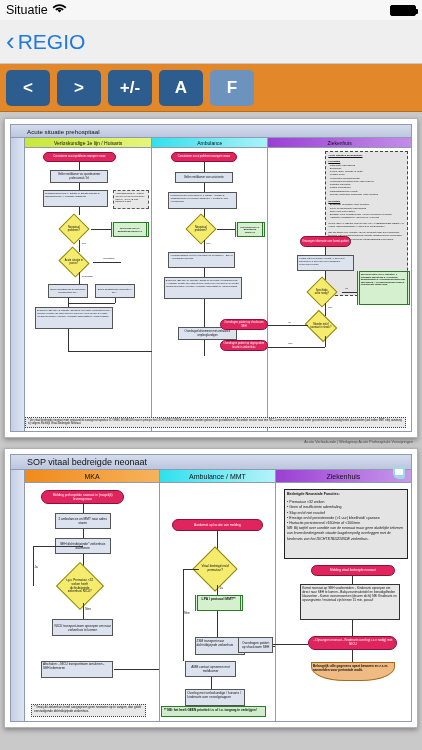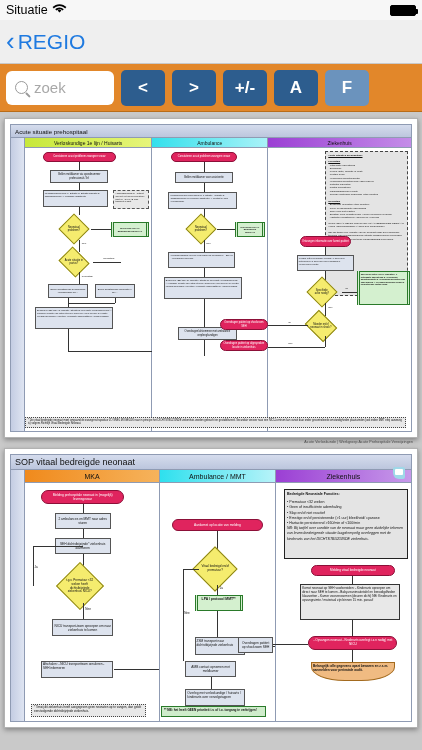--- a/index.html
+++ b/index.html
@@ -71,21 +71,21 @@
   .pg-inner { position:absolute; inset:5px; }
 
   .credit { position:absolute; right:4px; top:-9px; font-size:3.6px;
             color:#444; letter-spacing:.1px; }
 
   
   .frame { position:absolute; inset:0; border:1px solid #8f9bb3; }
   .frame-title {
     height:13px; background:linear-gradient(#d5dced,#bcc6dd);
     border-bottom:1px solid #8f9bb3; display:flex; align-items:center;
-    padding-left:4px; font-size:6.2px; color:#111;
+    padding-left:16px; font-size:6.2px; color:#111;
   }
   .frame-title.big { height:15px; font-size:9px; }
 
   .lane-strip { position:absolute; left:0; right:0; display:flex; }
   .side-col { width:14px; background:linear-gradient(90deg,#c4cde3,#dfe5f2);
               border-right:1px solid #8f9bb3; }
   .lanes { flex:1; display:flex; }
   .lane { border-right:1px solid #8f9bb3; position:relative; }
   .lane:last-child { border-right:none; }
   .lane-hdr { height:10px; display:flex; align-items:center; justify-content:center;
@@ -156,24 +156,20 @@
 </div>
 
 <div class="navbar">
   <div class="back-btn">
     <span class="chev">‹</span>
     <span>REGIO</span>
   </div>
 </div>
 
 <div class="toolbar">
-  <div class="searchbox">
-    <span class="search-icon"></span>
-    <span class="search-ph">zoek</span>
-  </div>
   <div class="tbtn">&lt;</div>
   <div class="tbtn">&gt;</div>
   <div class="tbtn">+/-</div>
   <div class="tbtn">A</div>
   <div class="tbtn light">F</div>
 </div>
 
 <div class="docarea">
 
   <div class="page page1">

